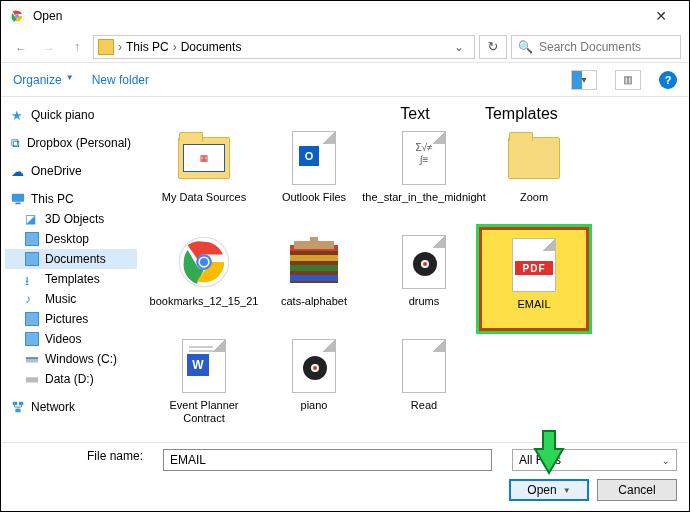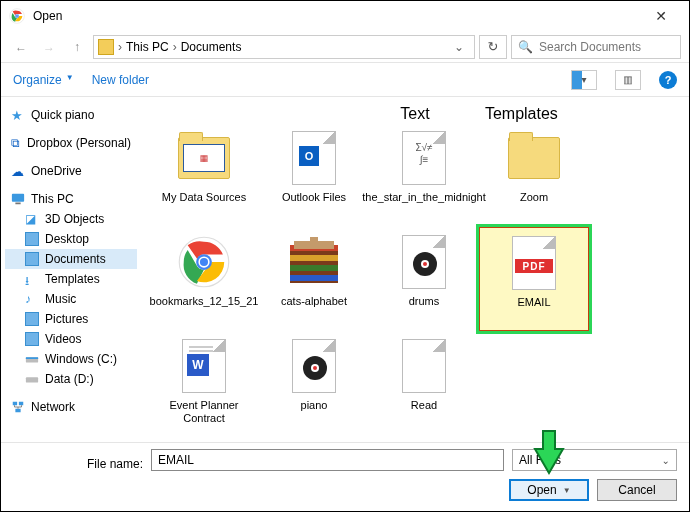--- a/index.html
+++ b/index.html
@@ -33,28 +33,28 @@
 .ic-dropbox { color:#0a5fc2; font-size:12px; }
 .ic-onedrive { color:#0a5fc2; font-size:13px; }
 .ic-thispc svg, .ic-network svg { width:14px; height:14px; }
 .ic-drive svg { width:14px; height:14px; }
 .ic-folder { width:14px; height:12px; background:#6fb3e8; border:1px solid #3a90d0; }
 .content { flex:1; overflow:auto; padding:4px 8px 8px 8px; position:relative;}
 .grid { display:flex; flex-wrap:wrap; gap:0; }
 .fileitem { width:110px; height:104px; display:flex; flex-direction:column; align-items:center; justify-content:flex-start; padding:6px 4px 2px 4px; cursor:pointer; text-align:center;}
 .fileitem .thumb { width:64px; height:58px; display:flex; align-items:center; justify-content:center; }
 .fileitem .label { font-size:11px; line-height:13px; margin-top:4px; max-height:26px; overflow:hidden;}
-.fileitem.selected { background:#fef9c3; border:1px solid #c2410c; }
+.fileitem.selected { background:#fde047; border:3px solid #c2410c; }
 .hl { outline:3px solid #2BD657; }
 .folder-shape { width:52px; height:42px; background:#f6da7d; border:1px solid #d8b645; border-radius:2px; position:relative; }
 .folder-shape::before { content:""; position:absolute; top:-6px; left:0; width:22px; height:8px; background:#f6da7d; border:1px solid #d8b645; border-bottom:none; border-radius:2px 2px 0 0; }
 .page-shape { width:44px; height:54px; background:#fff; border:1px solid #bcbcbc; position:relative; }
 .page-shape::after { content:""; position:absolute; top:0; right:0; width:12px; height:12px; background:linear-gradient(135deg,#fff 49%, #bcbcbc 50%); }
 .bottom { border-top:1px solid #e5e5e5; padding:6px 12px 10px 12px; }
-.fnrow { display:flex; align-items:flex-end; gap:8px; }
+.fnrow { display:flex; align-items:flex-start; gap:20px; }
 .fnlabel { font-size:12px; width:130px; text-align:right; }
 .fninput { flex:1; height:22px; border:1px solid #888; font-size:12px; padding:0 6px; }
 .ftype { width:165px; height:22px; border:1px solid #aaa; font-size:12px; padding:0 6px; display:flex; align-items:center; justify-content:space-between;}
 .btnrow { display:flex; justify-content:flex-end; gap:8px; margin-top:8px; }
 .btn { width:80px; height:22px; font-size:12px; border:1px solid #888; background:#e6e6e6; cursor:pointer; display:flex; align-items:center; justify-content:center;}
 .btn.primary { border:2px solid #0c7cd5; background:#e6f1fb; }
 .arrow-annot { position:absolute; right:122px; bottom:36px; width:36px; height:46px; pointer-events:none; }
 .arrow-annot svg { width:100%; height:100%; }
 .chrome-ico svg{width:16px;height:16px;}
 .toprow { display:flex; justify-content:space-around; font-size:16px; padding:4px 0 0 0;}

